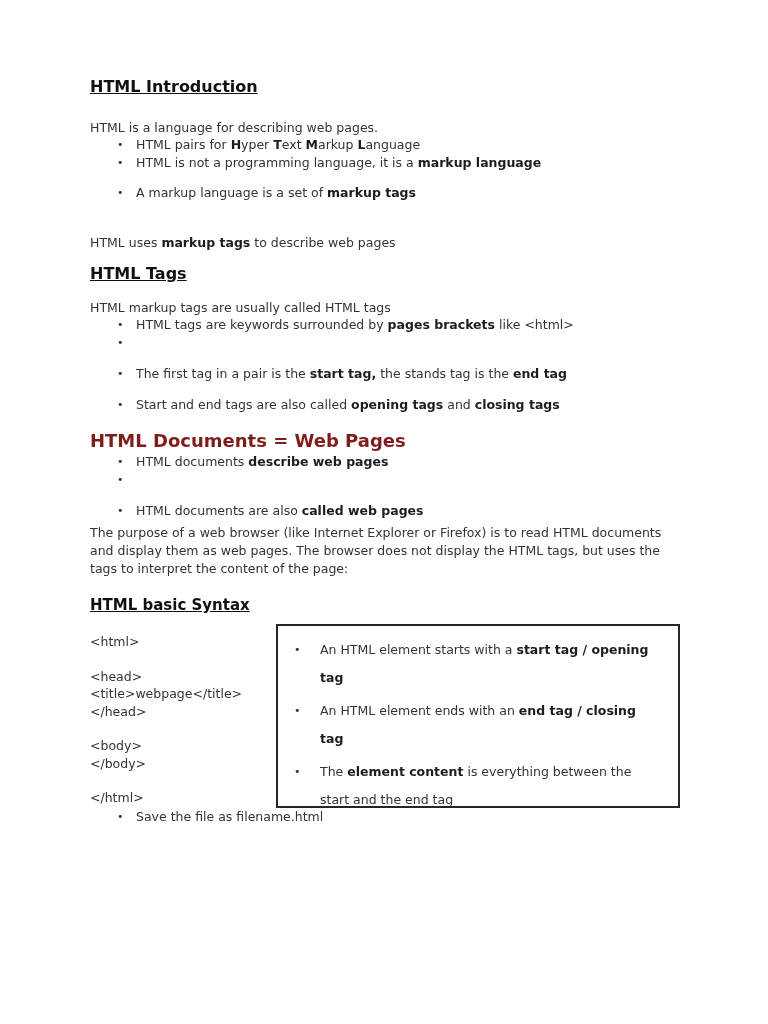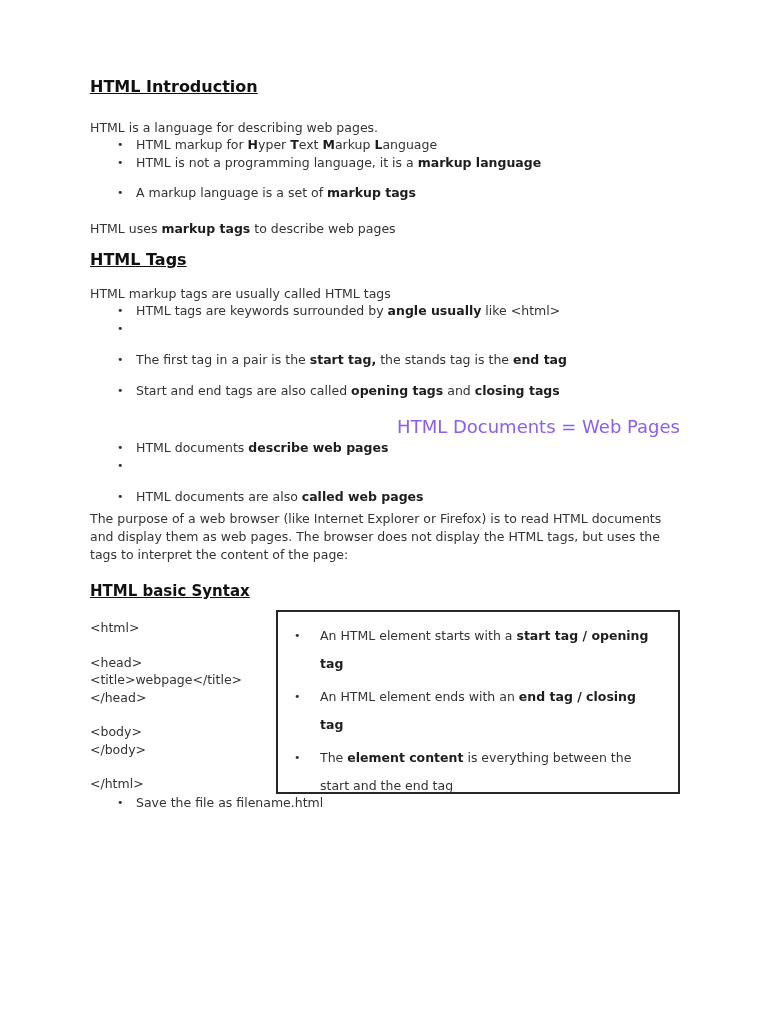--- a/index.html
+++ b/index.html
@@ -3,25 +3,25 @@
 <meta charset="utf-8">
 <style>
   html,body{margin:0;padding:0;background:#ffffff;overflow:hidden;}
   .page{
     position:relative;width:768px;height:832px;background:#ffffff;
     box-sizing:border-box;padding:78px 88px 0 90px;
     font-family:"DejaVu Sans",sans-serif;font-size:12.5px;color:#333333;
   }
   .b{font-weight:bold;color:#1d1d1d;}
   .h-ul{font-size:16px;line-height:18px;font-weight:bold;color:#111111;text-decoration:underline;}
-  .h-big{font-size:18px;line-height:24px;font-weight:normal;color:#8b5cf6;margin-top:15px;text-align:right;}
+  .h-big{font-size:18px;line-height:24px;font-weight:bold;color:#7f1d1d;margin-top:15px;}
   .h-syntax{font-size:15px;line-height:18px;font-weight:bold;color:#111111;text-decoration:underline;margin-top:18px;}
   .p{line-height:16px;margin-top:0;}
   .p-intro{margin-top:24px;}
-  .p-uses{margin-top:19px;}
+  .p-uses{margin-top:33px;}
   .p-tags{margin-top:17px;}
   .p-browser{margin-top:4px;line-height:18px;width:578px;}
   ul.blist{list-style:none;margin:0;padding:0 0 0 27px;}
   ul.blist li{display:flex;line-height:18px;}
   ul.blist li .mk{width:19px;flex:none;font-size:11px;}
   .gap-before{margin-top:12px;}
   .gap-before13{margin-top:13px;}
   .list-intro{margin-top:19px;}
   .list-tags{margin-top:18px;}
   .list-docs{margin-top:11px;}
@@ -45,42 +45,42 @@
 
 <div class="page">
 
   <div class="h-ul">HTML Introduction</div>
 
   <div class="p p-intro"><span>HTML is a language for describing web pages.</span></div>
 
   <ul class="blist list-intro">
     <li>
         <span class="mk">•</span>
-        <span class="tx"><span>HTML markup for </span><span class="b">H</span><span>yper </span><span class="b">T</span><span>ext </span><span class="b">M</span><span>arkup </span><span class="b">L</span><span>anguage</span></span>
+        <span class="tx"><span>HTML pairs for </span><span class="b">H</span><span>yper </span><span class="b">T</span><span>ext </span><span class="b">M</span><span>arkup </span><span class="b">L</span><span>anguage</span></span>
       </li>
     <li>
         <span class="mk">•</span>
         <span class="tx"><span>HTML is not a programming language, it is a </span><span class="b">markup language</span></span>
       </li>
     <li class="gap-before">
         <span class="mk">•</span>
         <span class="tx"><span>A markup language is a set of </span><span class="b">markup tags</span></span>
       </li>
   </ul>
 
   <div class="p p-uses"><span>HTML uses </span><span class="b">markup tags</span><span> to describe web pages</span></div>
 
   <div class="h-ul" style="margin-top:14px;">HTML Tags</div>
 
   <div class="p p-tags"><span>HTML markup tags are usually called HTML tags</span></div>
 
   <ul class="blist list-tags">
     <li>
         <span class="mk">•</span>
-        <span class="tx"><span>HTML tags are keywords surrounded by </span><span class="b">angle usually</span><span> like &lt;html&gt;</span></span>
+        <span class="tx"><span>HTML tags are keywords surrounded by </span><span class="b">pages brackets</span><span> like &lt;html&gt;</span></span>
       </li>
     <li>
         <span class="mk">•</span>
       </li>
     <li class="gap-before13">
         <span class="mk">•</span>
         <span class="tx"><span>The first tag in a pair is the </span><span class="b">start tag,</span><span> the stands tag is the </span><span class="b">end tag</span></span>
       </li>
     <li class="gap-before13">
         <span class="mk">•</span>

